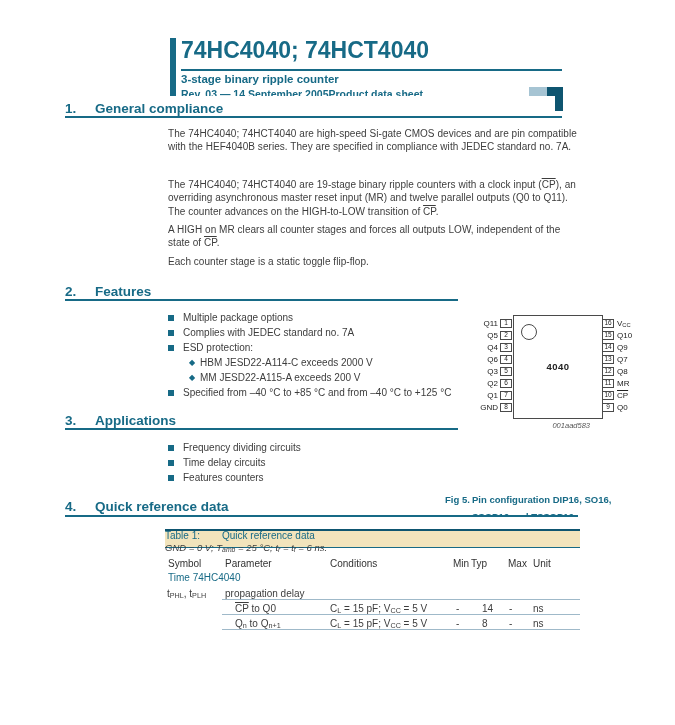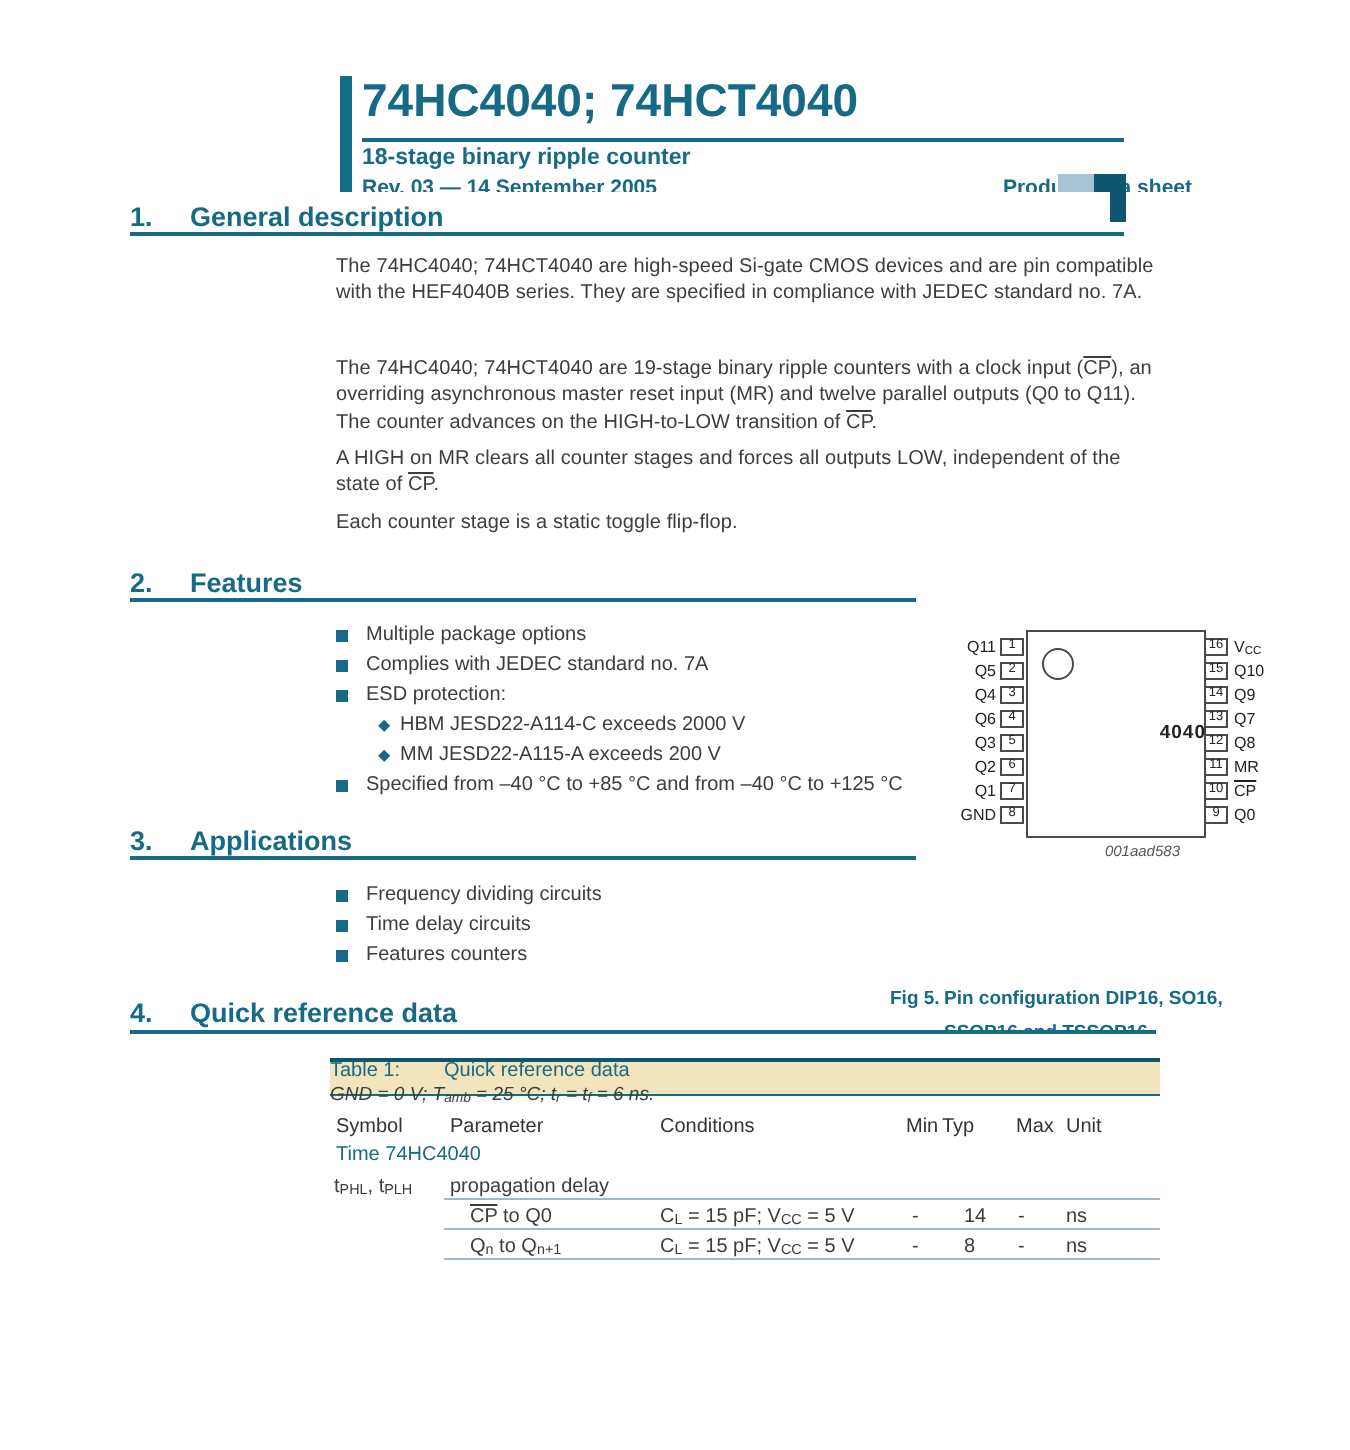--- a/index.html
+++ b/index.html
@@ -10,42 +10,42 @@
   .b{font-weight:normal}
   .teal{color:var(--teal,#176a86)}
   .sub{font-size:0.72em;position:relative;top:0.18em}
   .over{text-decoration:overline;text-decoration-thickness:1px}
 
   
   #hdr-bar{left:170px;top:38px;width:6px;height:58px;background:var(--teal)}
   #hdr-title{left:181px;top:37px;font-size:23px;line-height:27px;font-weight:bold;color:var(--teal);white-space:nowrap}
   #hdr-rule{left:181px;top:69px;width:381px;height:2px;background:var(--teal)}
   #hdr-subtitle{left:181px;top:73px;font-size:11.5px;font-weight:bold;color:var(--teal);white-space:nowrap}
-  #rev-row{left:181px;top:88px;width:415px;height:8px;overflow:hidden;display:flex;justify-content:space-between;
+  #rev-row{left:181px;top:88px;width:415px;height:8px;overflow:hidden;display:flex;
            font-size:10.5px;font-weight:bold;color:var(--teal);white-space:nowrap}
   #corner-light{left:529px;top:87px;width:18px;height:9px;background:var(--light-blue)}
   #corner-dark{left:547px;top:87px;width:16px;height:9px;background:var(--teal-dark)}
   #corner-stripe{left:555px;top:96px;width:8px;height:15px;background:var(--teal-dark)}
 
   
   .sec-num,.sec-title{position:absolute;font-size:13.5px;font-weight:bold;color:var(--teal);white-space:nowrap}
   .sec-num{left:65px}.sec-title{left:95px}
   .sec-rule{position:absolute;left:65px;height:2px;background:var(--teal)}
 
   
   .para{position:absolute;left:168px;width:410px;font-size:10px;line-height:13.4px;letter-spacing:.05px}
   .bullet{position:absolute;left:168px;width:6px;height:6px;background:var(--teal)}
   .bullet-label{position:absolute;left:183px;font-size:10px;white-space:nowrap}
   .diamond{position:absolute;left:189px;font-size:8px;line-height:10px;color:var(--teal)}
   .sub-label{position:absolute;left:200px;font-size:10px;white-space:nowrap}
 
   
   #chip-body{left:513px;top:315px;width:90px;height:104px;border:1.3px solid #4a4a4a;background:#fff}
   #chip-notch{left:521px;top:324px;width:16px;height:16px;border:1px solid #4a4a4a;border-radius:50%}
-  #chip-label{left:513px;top:361px;width:90px;text-align:right;font-size:9.5px;font-weight:bold;color:#222;letter-spacing:.5px}
+  #chip-label{left:513px;top:361px;width:90px;text-align:center;font-size:9.5px;font-weight:bold;color:#222;letter-spacing:.5px}
   .pincol{position:absolute;display:flex;flex-direction:column;gap:3px}
   .pinrow{display:flex;align-items:center;height:9px}
   .pinbox{width:12px;height:9px;border:1px solid #4a4a4a;font-size:6.5px;line-height:1;display:flex;align-items:center;
           justify-content:center;color:#222;background:#fff;flex:none}
   .plabel{font-size:8px;color:#222;white-space:nowrap}
   .plabel-l{width:31px;text-align:right;padding-right:2px}
   .plabel-r{padding-left:3px}
   #fig-id{left:535px;top:421px;width:55px;text-align:right;font-style:italic;font-size:7.5px;color:#555}
 
   
@@ -60,31 +60,31 @@
   .th{font-weight:normal;color:#333;top:29px}
   #tbl-type-rule{left:0;top:53px;width:415px;height:1px;background:var(--teal)}
   .trule{position:absolute;left:57px;width:358px;height:1px;background:var(--table-line)}
 </style>
 </head>
 <body>
 
 <div class="abs" id="hdr-bar"></div>
 <div class="abs" id="hdr-title">74HC4040; 74HCT4040</div>
 <div class="abs" id="hdr-rule"></div>
-<div class="abs" id="hdr-subtitle">18-stage binary ripple counter</div>
+<div class="abs" id="hdr-subtitle">3-stage binary ripple counter</div>
 <div class="abs" id="rev-row">
   <span>Rev. 03 — 14 September 2005</span>
   <span>Product data sheet</span>
 </div>
 <div class="abs" id="corner-light"></div>
 <div class="abs" id="corner-dark"></div>
 <div class="abs" id="corner-stripe"></div>
 
 <span class="sec-num" style="top:101px">1.</span>
-<span class="sec-title" style="top:101px">General description</span>
+<span class="sec-title" style="top:101px">General compliance</span>
 <div class="sec-rule" style="top:116px;width:497px"></div>
 
 <div class="para" style="top:127px"><span>The 74HC4040; 74HCT4040 are high-speed Si-gate CMOS devices and are pin compatible with the HEF4040B series. They are specified in compliance with JEDEC standard no. 7A.</span></div>
 <div class="para" style="top:178px"><span>The 74HC4040; 74HCT4040 are 19-stage binary ripple counters with a clock input (</span><span class="over">CP</span><span>), an overriding asynchronous master reset input (MR) and twelve parallel outputs (Q0 to Q11). The counter advances on the HIGH-to-LOW transition of </span><span class="over">CP</span><span>.</span></div>
 <div class="para" style="top:223px"><span>A HIGH on MR clears all counter stages and forces all outputs LOW, independent of the state of </span><span class="over">CP</span><span>.</span></div>
 <div class="para" style="top:255px"><span>Each counter stage is a static toggle flip-flop.</span></div>
 
 <span class="sec-num" style="top:284px">2.</span>
 <span class="sec-title" style="top:284px">Features</span>
 <div class="sec-rule" style="top:299px;width:393px"></div>

